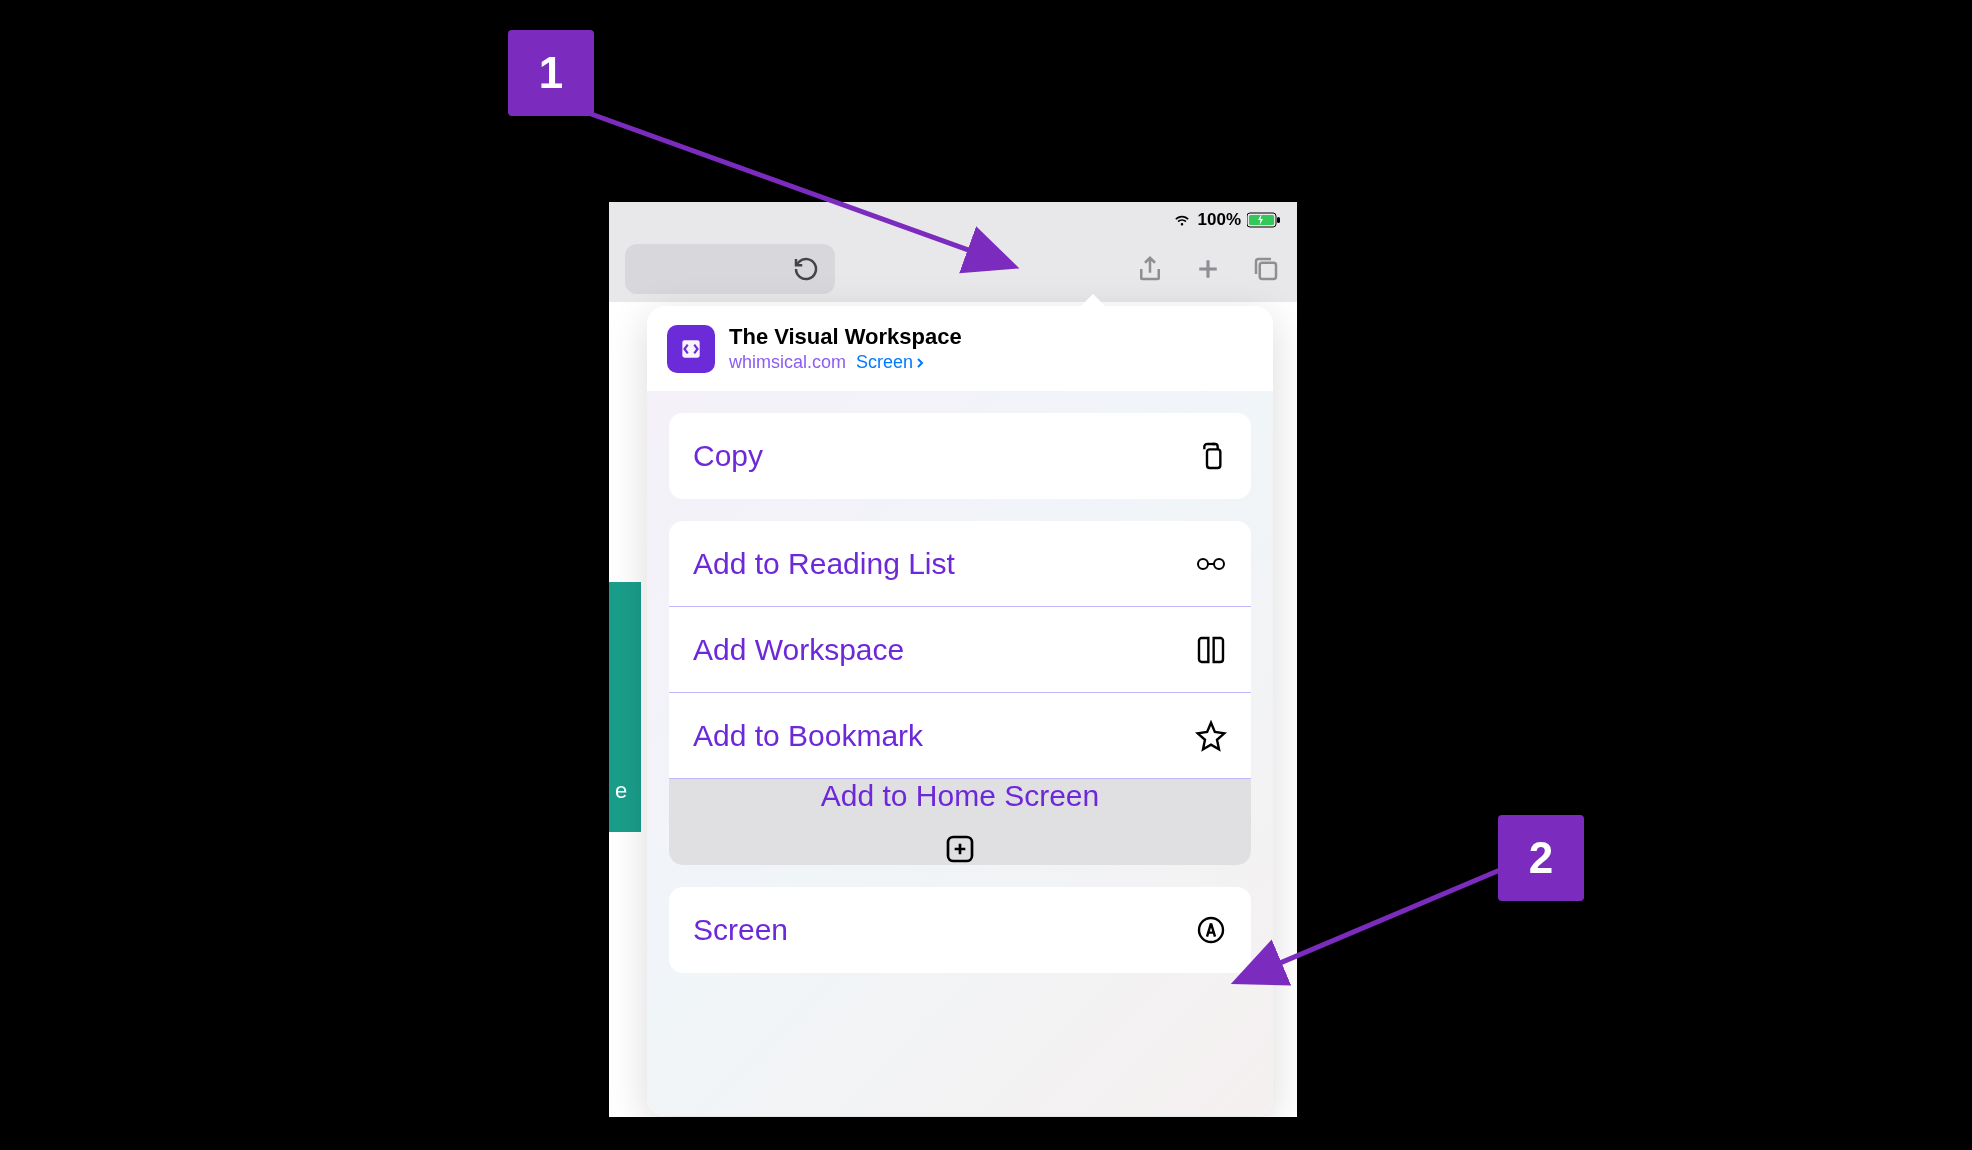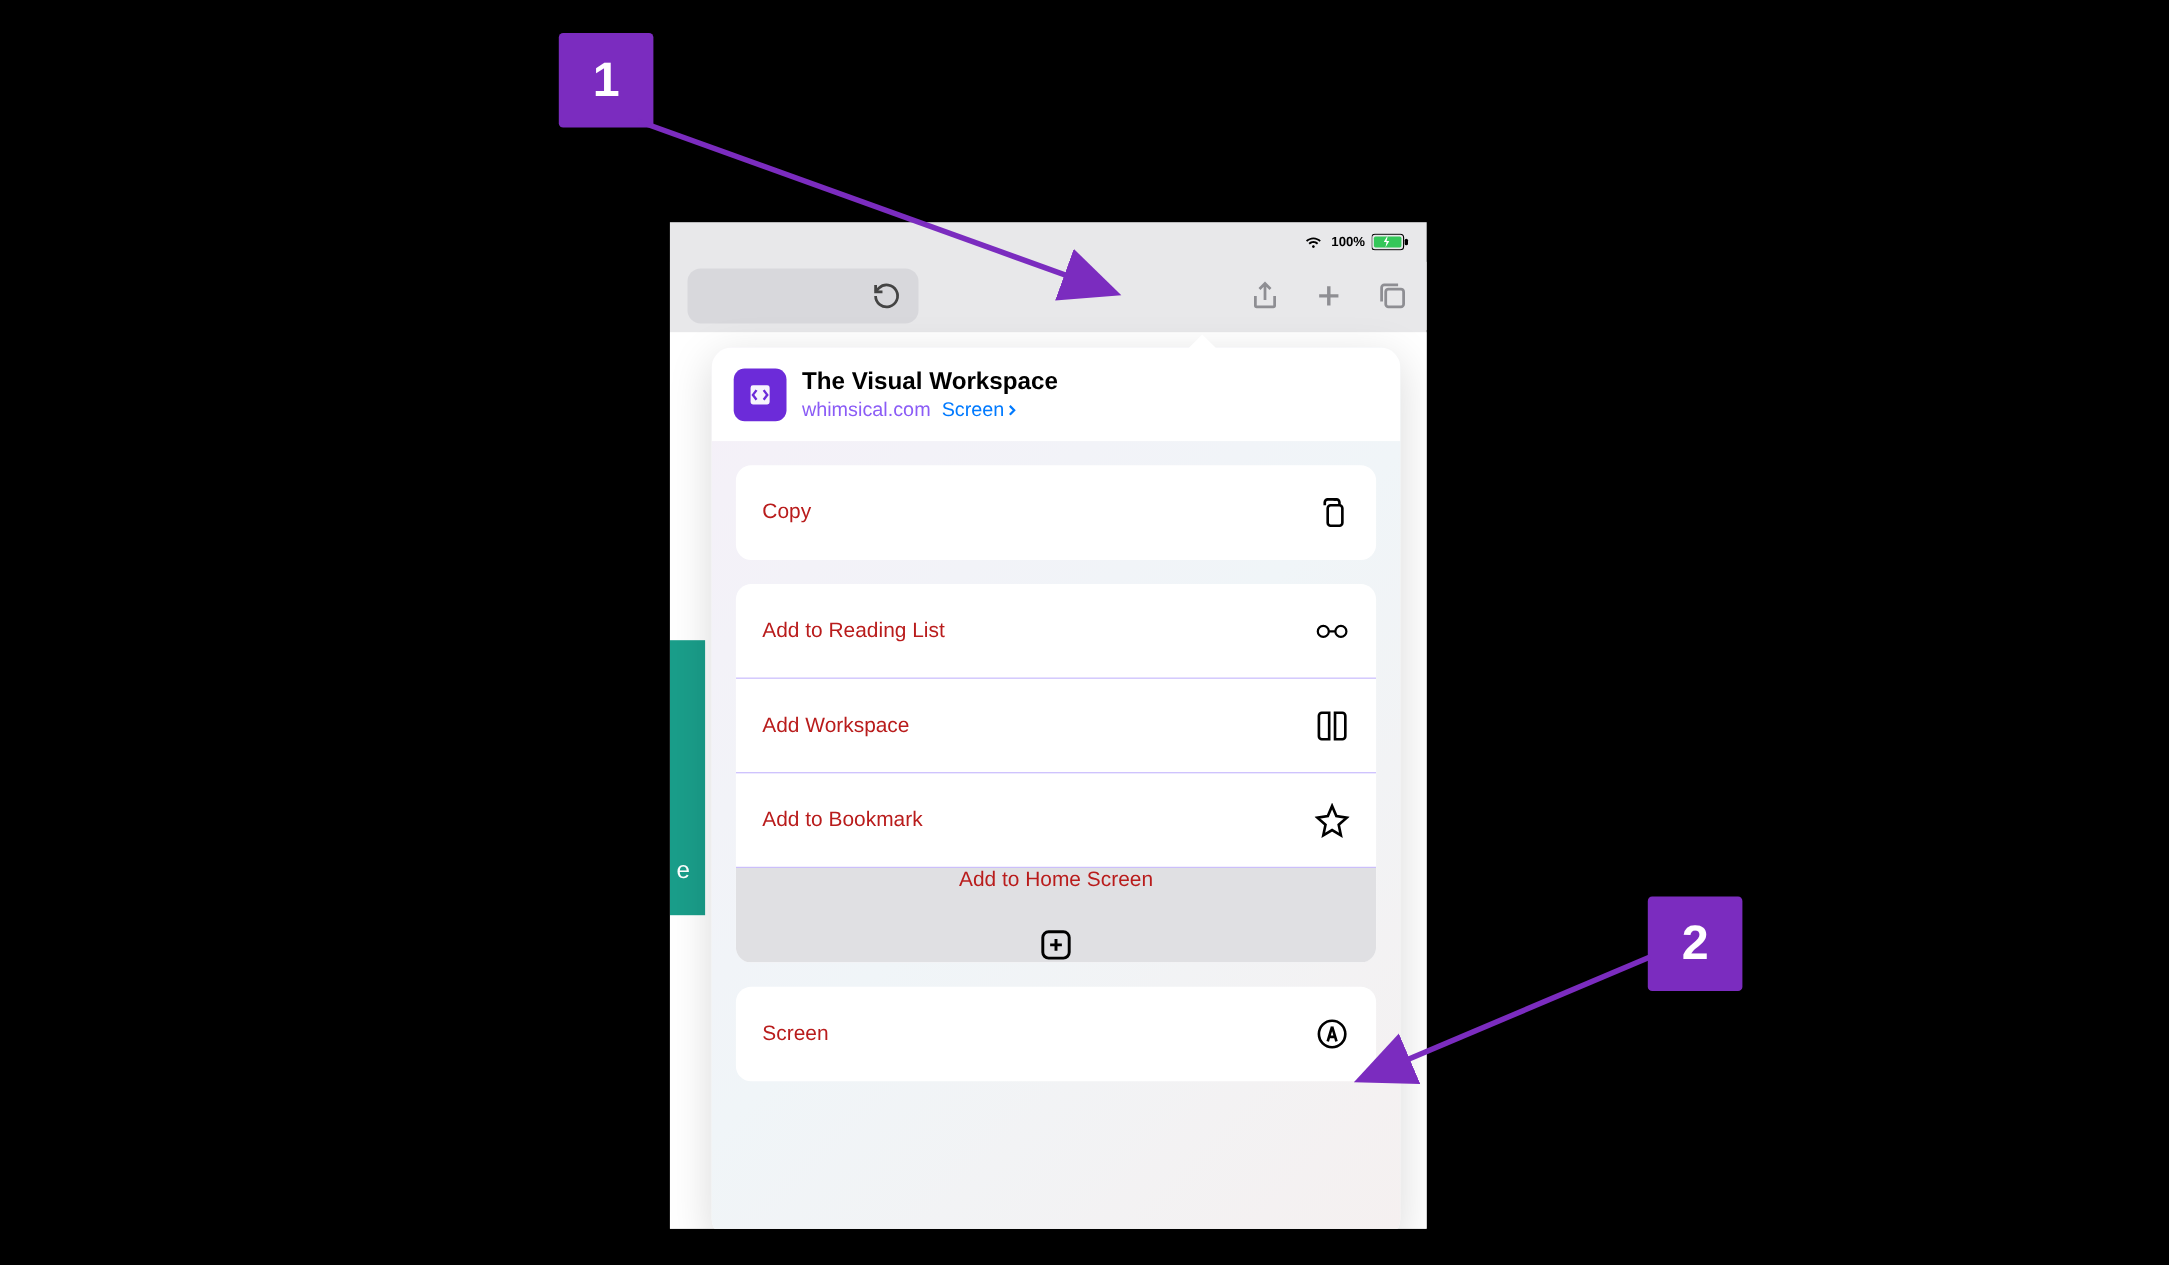--- a/index.html
+++ b/index.html
@@ -27,21 +27,21 @@
       overflow: hidden;
     }
     
     .status-bar {
       height: 36px;
       display: flex;
       justify-content: flex-end;
       align-items: center;
       padding: 0 16px;
       gap: 6px;
-      font-size: 12px;
+      font-size: 17px;
       font-weight: 600;
     }
     
     .wifi-icon {
       width: 20px;
       height: 20px;
     }
     
     .battery-icon {
       width: 34px;
@@ -76,21 +76,21 @@
     .toolbar-icon {
       width: 30px;
       height: 30px;
       color: #8e8e93;
       cursor: pointer;
     }
     
     .popover-wrapper {
       position: absolute;
       left: 38px;
-      top: 114px;
+      top: 104px;
       width: 626px;
       height: 810px;
     }
     
     .popover-arrow {
       position: absolute;
       left: 432px;
       top: -12px;
       width: 0;
       height: 0;
@@ -190,22 +190,22 @@
     .menu-item:last-child {
       border-bottom: none;
     }
     
     .menu-item.highlighted {
       background: #e0e0e3;
       flex-direction: column;
     }
     
     .menu-item-label {
-      font-size: 19px;
-      color: #b91c1c;
+      font-size: 30px;
+      color: #6d28d9;
     }
     
     .menu-item-icon {
       width: 32px;
       height: 32px;
       color: #000;
     }
     
     .bg-content {
       position: absolute;

